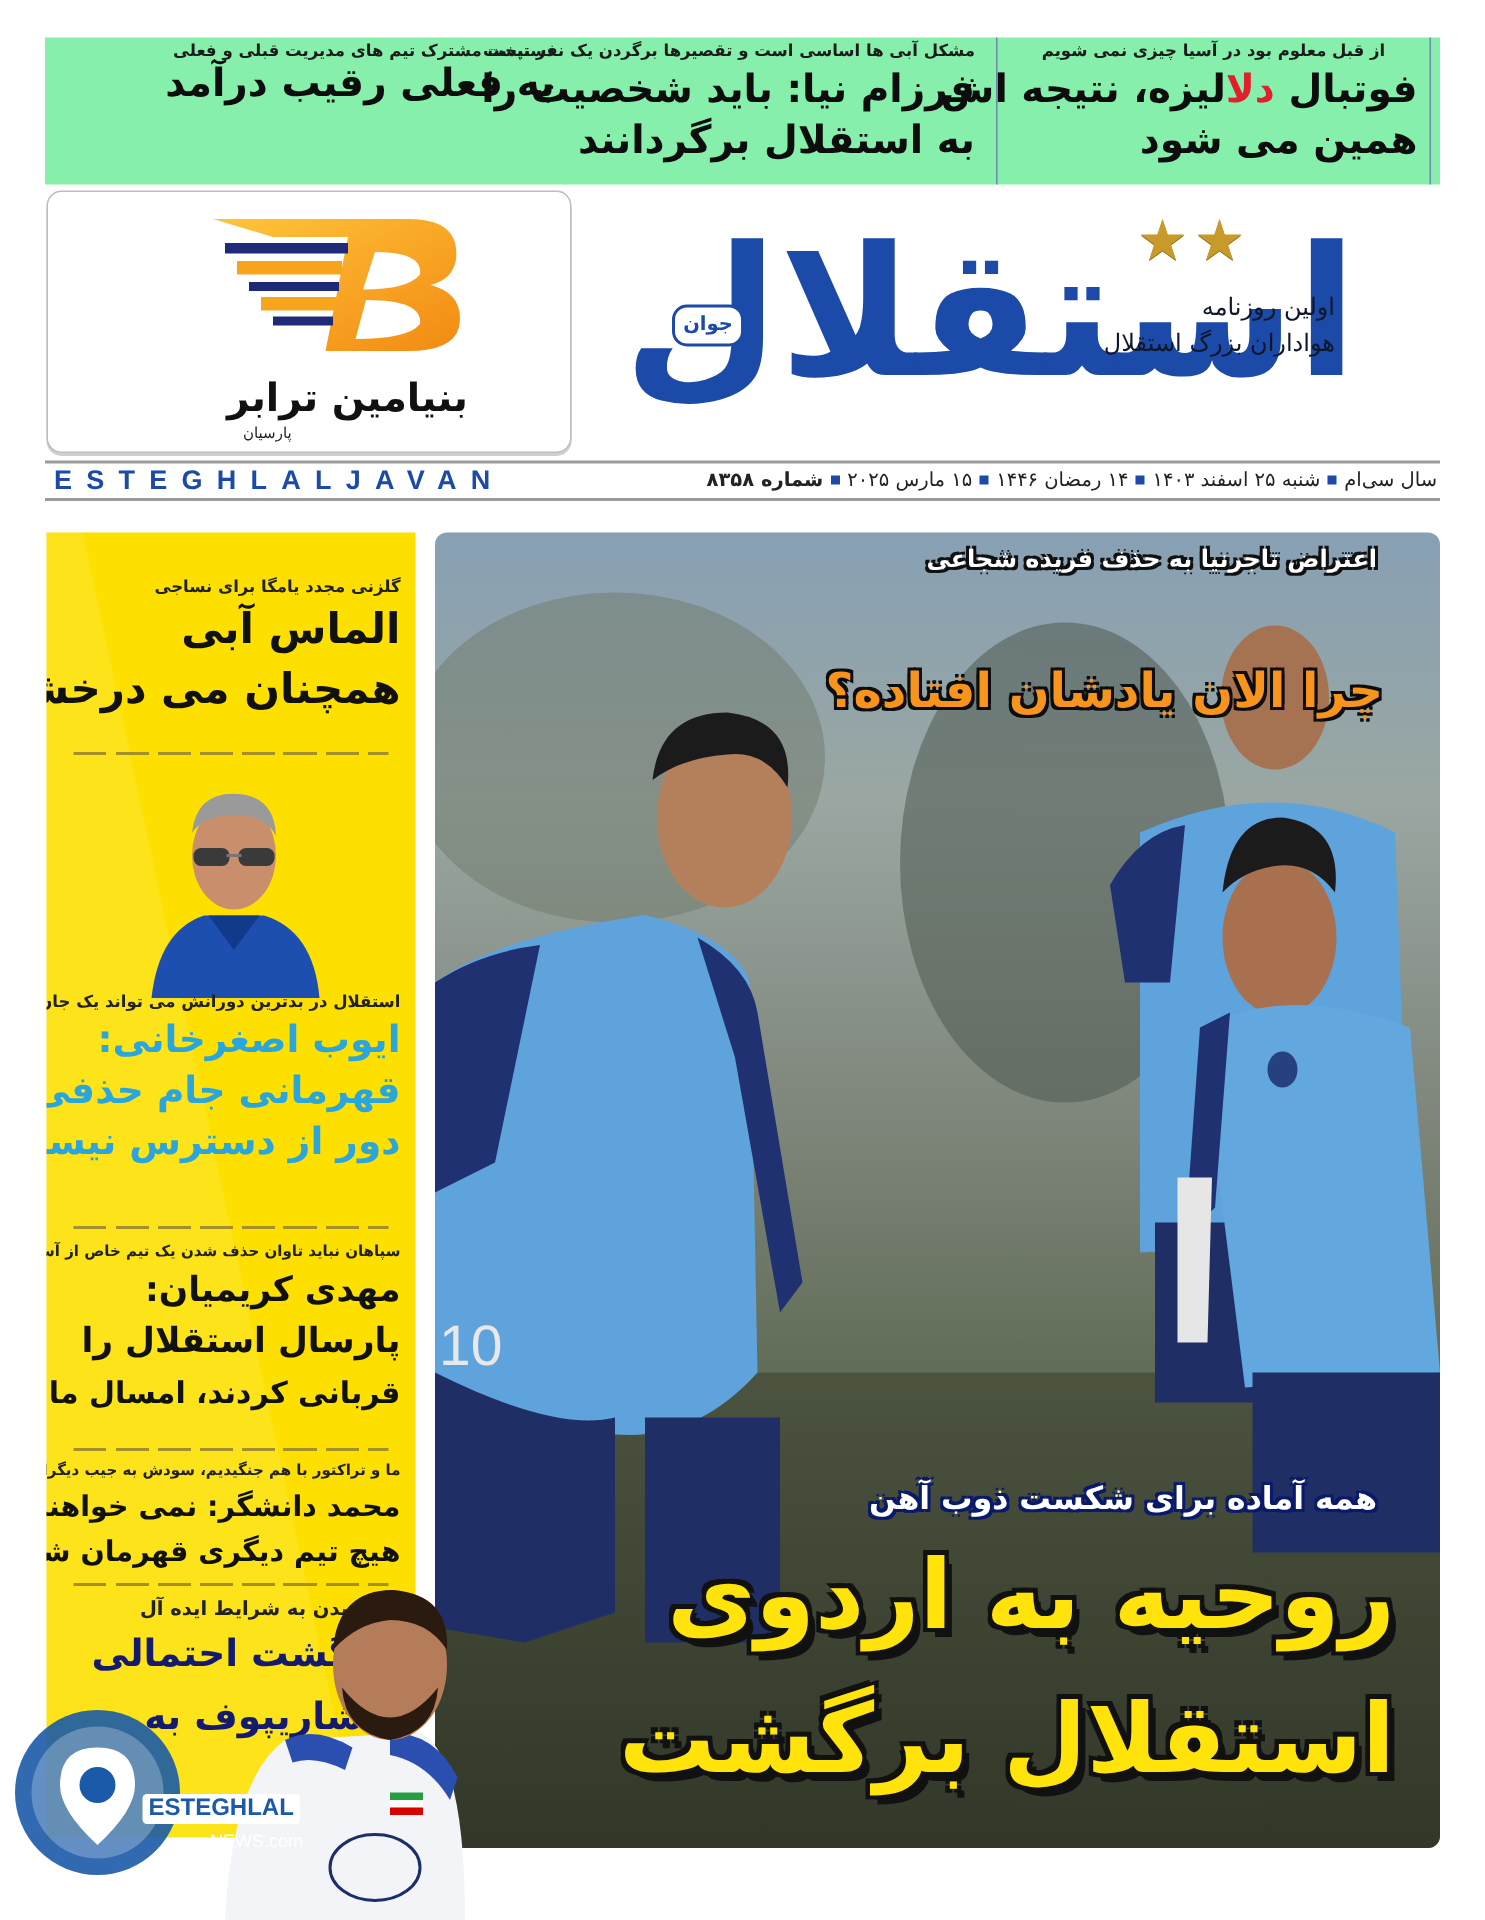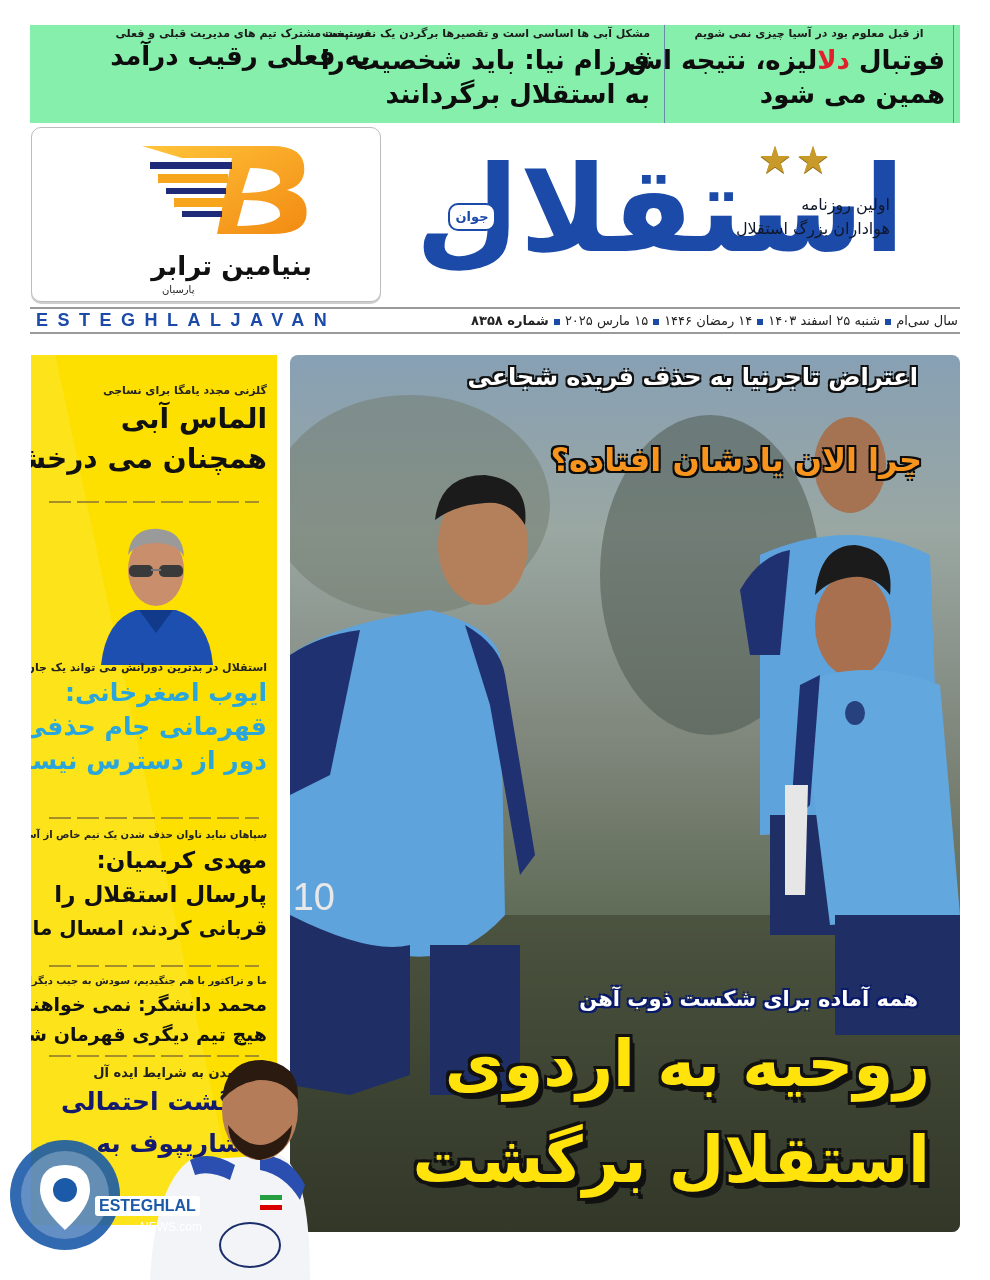--- a/index.html
+++ b/index.html
@@ -50,21 +50,21 @@
   .sb-head.big { font-size: 28px; line-height: 40px; }
   .sb-head.mid { font-size: 23px; line-height: 34px; }
   .sb-head.blue { color: #2aa6dd; }
   .sb-dash { position: absolute; left: 18px; right: 18px; height: 2px; background: repeating-linear-gradient(90deg, #a58f2a 0 22px, transparent 22px 28px); }
   .portrait { position: absolute; left: 50px; top: 160px; width: 150px; height: 150px; }
 
   
   .hero { position: absolute; left: 290px; top: 355px; width: 670px; height: 877px; border-radius: 8px; overflow: hidden;
     background: linear-gradient(180deg, #87a0b4 0%, #9aa7a2 20%, #7e857a 45%, #5f6b55 65%, #3e4636 85%, #2a2e24 100%); }
   .hero-photo { position: absolute; left: 0; top: 0; width: 670px; height: 877px; }
-  .hero-kicker { position: absolute; right: 42px; top: 8px; color: #fff; font-size: 24px; font-weight: bold; white-space: nowrap;
+  .hero-kicker { position: absolute; right: 42px; top: 8px; color: #fff; font-size: 16px; font-weight: bold; white-space: nowrap;
     text-shadow: -2px -2px 0 #111, 2px -2px 0 #111, -2px 2px 0 #111, 2px 2px 0 #111; text-align: right; }
   .hero-head { position: absolute; right: 38px; color: #f7941d; font-size: 32px; font-weight: bold; white-space: nowrap;
     text-shadow: -2px -2px 0 #0d0d0d, 2px -2px 0 #0d0d0d, -2px 2px 0 #0d0d0d, 2px 2px 0 #0d0d0d; }
   .main-kicker { position: absolute; right: 42px; top: 632px; color: #fff; font-size: 21px; font-weight: bold; white-space: nowrap;
     text-shadow: -2px -2px 0 #0a1a6a, 2px -2px 0 #0a1a6a, -2px 2px 0 #0a1a6a, 2px 2px 0 #0a1a6a; }
   .main-head { position: absolute; right: 30px; color: #ffe30a; font-size: 64px; font-weight: bold; white-space: nowrap; letter-spacing: 2px;
     text-shadow: -3px -3px 0 #111, 3px -3px 0 #111, -3px 3px 0 #111, 3px 3px 0 #111, 5px 6px 0 #111; }
 
   
   .player-cutout { position: absolute; left: 110px; top: 1055px; width: 200px; height: 225px; }

